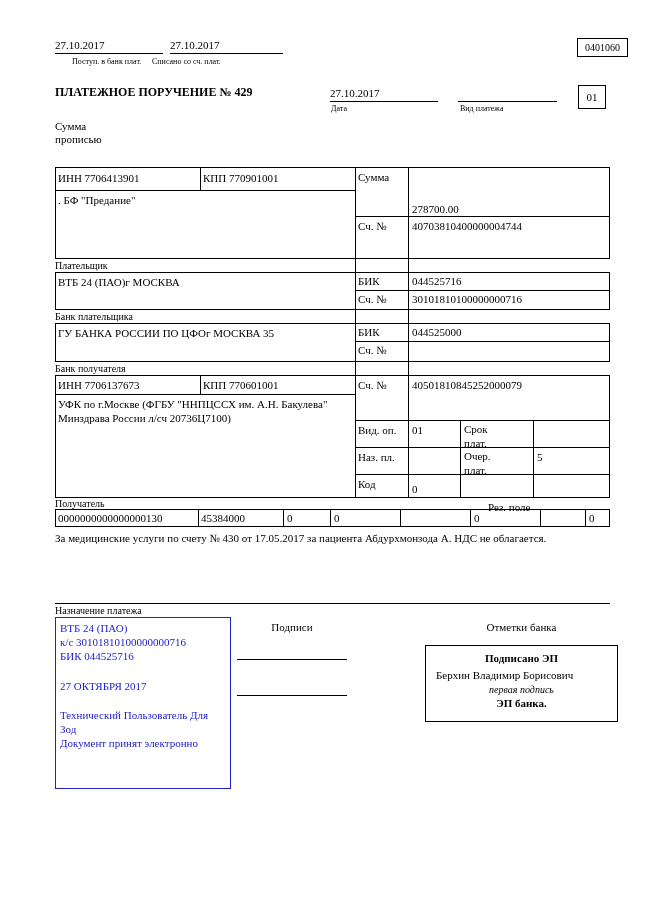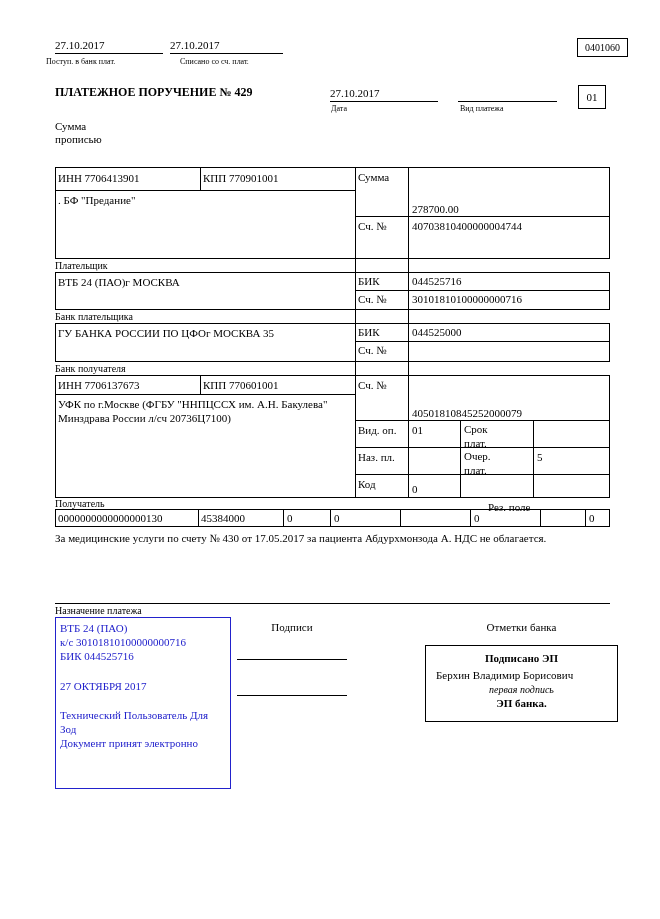--- a/index.html
+++ b/index.html
@@ -21,25 +21,25 @@
   .blue { color:#2222cc; }
   .center { text-align:center; }
 </style>
 </head>
 <body>
 
 <div id="page">
 
   <div class="t" style="left:55px; top:39px;">27.10.2017</div>
   <div class="hl" style="left:55px; top:53px; width:108px;"></div>
-  <div class="t s" style="left:46px; top:57px;">Поступ. в банк плат.</div>
+  <div class="t s" style="left:72px; top:57px;">Поступ. в банк плат.</div>
 
   <div class="t" style="left:170px; top:39px;">27.10.2017</div>
   <div class="hl" style="left:170px; top:53px; width:113px;"></div>
-  <div class="t s" style="left:180px; top:57px;">Списано со сч. плат.</div>
+  <div class="t s" style="left:152px; top:57px;">Списано со сч. плат.</div>
 
   <div class="box center" style="left:561px; top:38px; width:51px; height:19px; line-height:17px; font-size:10px;margin-left:16px;">0401060</div>
 
   <div class="t b" style="left:55px; top:86px; font-size:12px;">ПЛАТЕЖНОЕ ПОРУЧЕНИЕ № 429</div>
   <div class="t" style="left:330px; top:87px;">27.10.2017</div>
   <div class="hl" style="left:330px; top:101px; width:108px;"></div>
   <div class="t s" style="left:331px; top:104px;">Дата</div>
   <div class="hl" style="left:458px; top:101px; width:99px;"></div>
   <div class="t s" style="left:460px; top:104px;">Вид платежа</div>
   <div class="box center" style="left:578px; top:85px; width:28px; height:24px; line-height:22px;">01</div>
@@ -98,21 +98,21 @@
   <div class="t" style="left:58px;  top:327px;">ГУ БАНКА РОССИИ ПО ЦФОг МОСКВА 35</div>
   <div class="t" style="left:358px; top:326px;">БИК</div>
   <div class="t" style="left:412px; top:326px;">044525000</div>
   <div class="t" style="left:358px; top:344px;">Сч. №</div>
   <div class="t" style="left:412px; top:344px;"></div>
   <div class="t lbl" style="left:55px; top:364px;">Банк получателя</div>
 
   <div class="t" style="left:58px;  top:379px;">ИНН 7706137673</div>
   <div class="t" style="left:203px; top:379px;">КПП 770601001</div>
   <div class="t" style="left:358px; top:379px;">Сч. №</div>
-  <div class="t" style="left:412px; top:379px;margin-top:28px;">40501810845252000079</div>
+  <div class="t" style="left:412px; top:379px;">40501810845252000079</div>
   <div class="wrap" style="left:58px; top:397px; width:292px;">УФК по г.Москве (ФГБУ "ННПЦССХ им. А.Н. Бакулева" Минздрава России л/сч 20736Ц7100)</div>
 
   <div class="t" style="left:358px; top:424px;">Вид. оп.</div>
   <div class="t" style="left:412px; top:424px;">01</div>
   <div class="wrap" style="left:464px; top:422px; width:42px;">Срок плат.</div>
   <div class="t" style="left:537px; top:424px;"></div>
 
   <div class="t" style="left:358px; top:451px;">Наз. пл.</div>
   <div class="wrap" style="left:464px; top:449px; width:42px;">Очер. плат.</div>
   <div class="t" style="left:537px; top:451px;">5</div>

